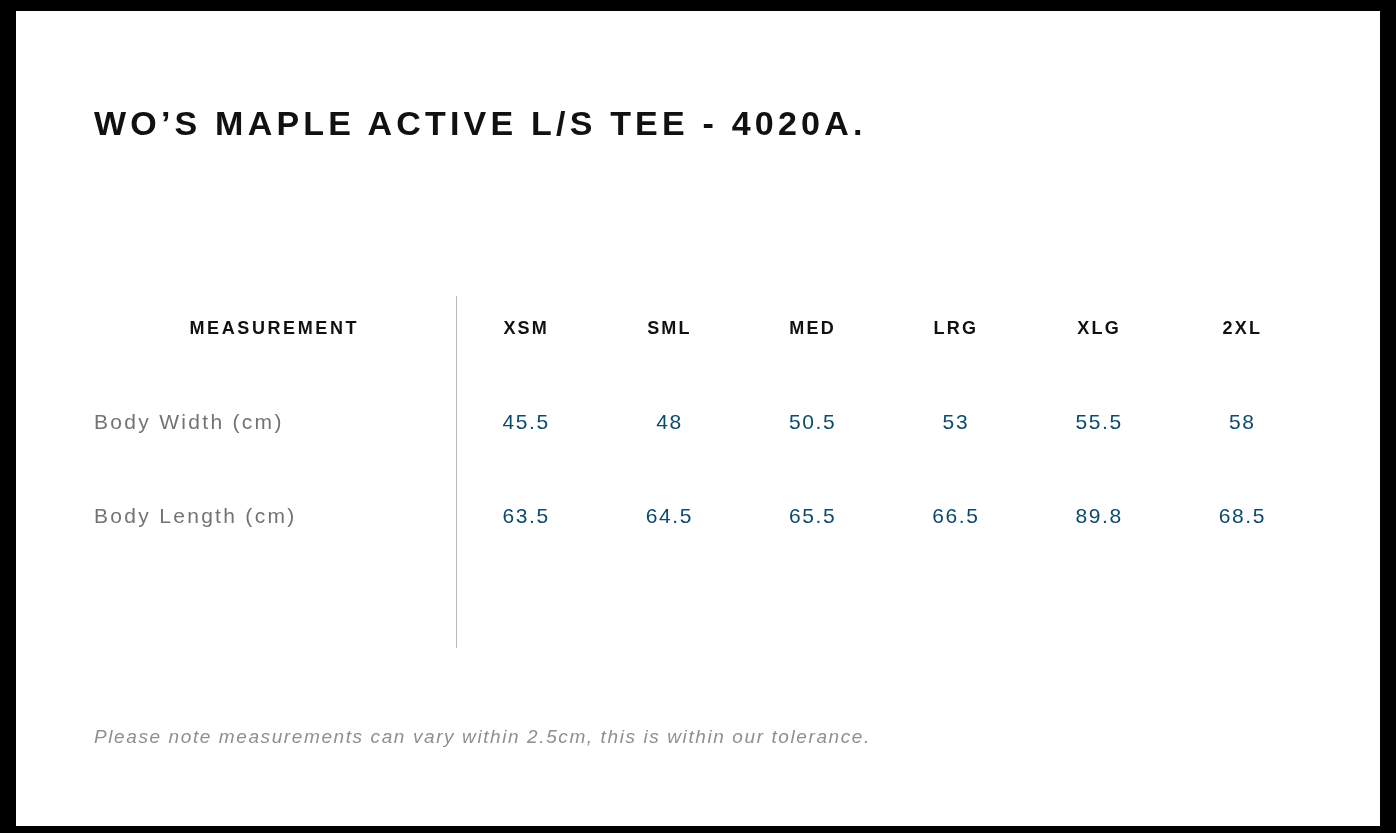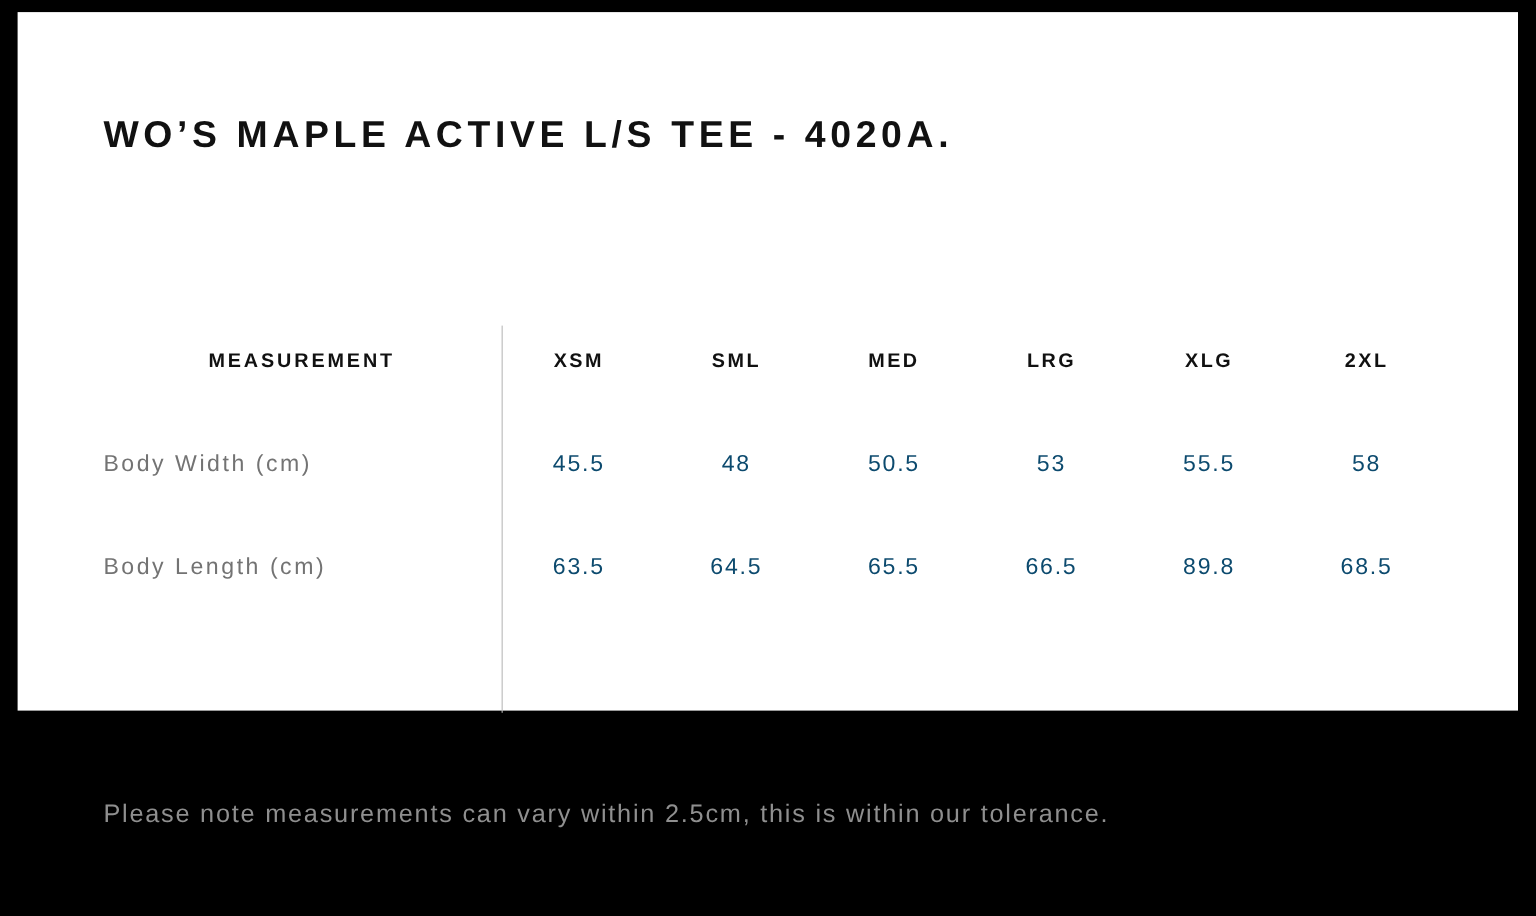--- a/index.html
+++ b/index.html
@@ -11,21 +11,21 @@
     width: 1396px;
     height: 833px;
     font-family: "Liberation Sans", sans-serif;
     overflow: hidden;
   }
   .page {
     position: absolute;
     left: 16px;
     top: 11px;
     width: 1364px;
-    height: 635px;
+    height: 815px;
     background: #ffffff;
     box-sizing: border-box;
   }
   .title {
     position: absolute;
     left: 78px;
     top: 93px;
     font-size: 34px;
     font-weight: bold;
     letter-spacing: 4.2px;
@@ -84,21 +84,22 @@
     left: 440px;
     top: 285px;
     width: 1px;
     height: 352px;
     background: #b8b8b8;
   }
   .note {
     position: absolute;
     left: 78px;
     top: 715px;
-    font-size: 23px;
+    font-size: 19px;
+    font-style: italic;
     letter-spacing: 1.6px;
     color: #8f8f8f;
     white-space: nowrap;
   }
 </style>
 </head>
 <body>
 
 <div class="page">
 

